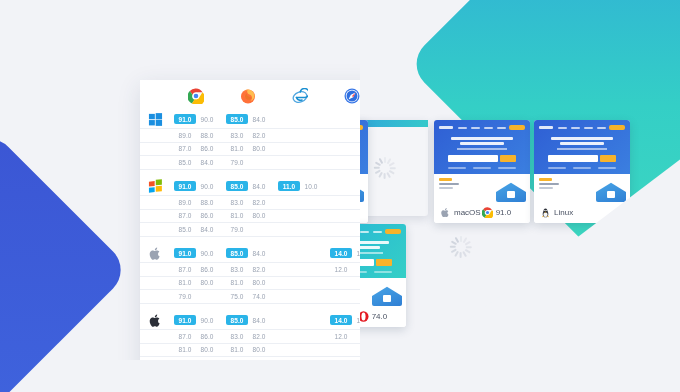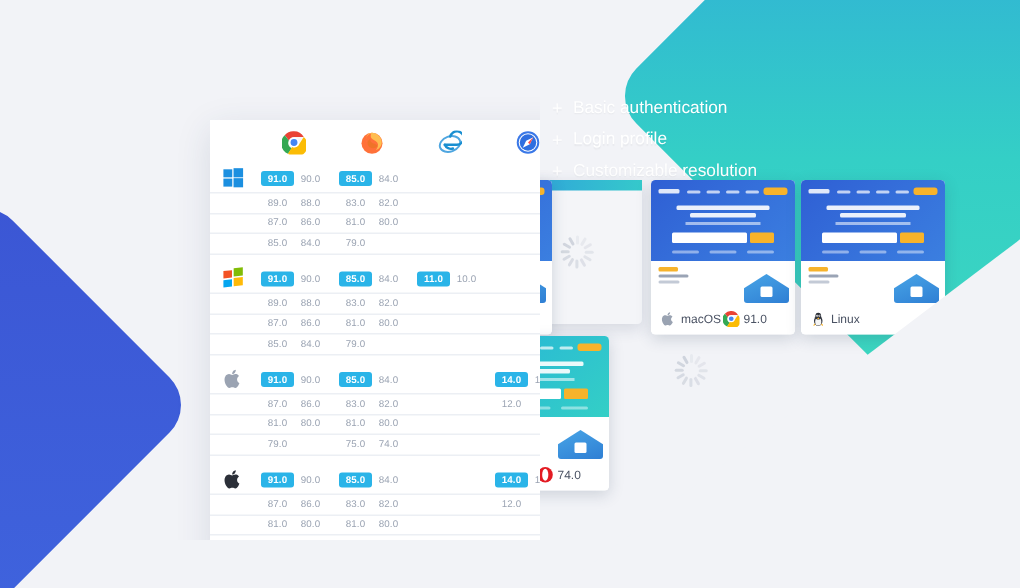--- a/index.html
+++ b/index.html
@@ -140,34 +140,20 @@
   }
 </style>
 </head>
 <body>
 
 <div id="stage">
 
   <div class="diamond" id="diamond-teal"></div>
   <div class="diamond" id="diamond-blue"></div>
 
-  <div id="feature-list">
-    <div class="feature-row">
-      <span class="plus">+</span>
-      <span>Basic authentication</span>
-    </div>
-    <div class="feature-row">
-      <span class="plus">+</span>
-      <span>Login profile</span>
-    </div>
-    <div class="feature-row">
-      <span class="plus">+</span>
-      <span>Customizable resolution</span>
-    </div>
-  </div>
 
   <div id="card-stack">
       <div class="spin-card" style="left: 4px; top: 2px; width: 86px; height: 96px;">
         <div class="topbar"></div>
         <div class="spinner">
           <i style="transform: rotate(0deg); opacity: 0.25;"></i>
           <i style="transform: rotate(30deg); opacity: 0.3;"></i>
           <i style="transform: rotate(60deg); opacity: 0.36;"></i>
           <i style="transform: rotate(90deg); opacity: 0.41;"></i>
           <i style="transform: rotate(120deg); opacity: 0.47;"></i>

